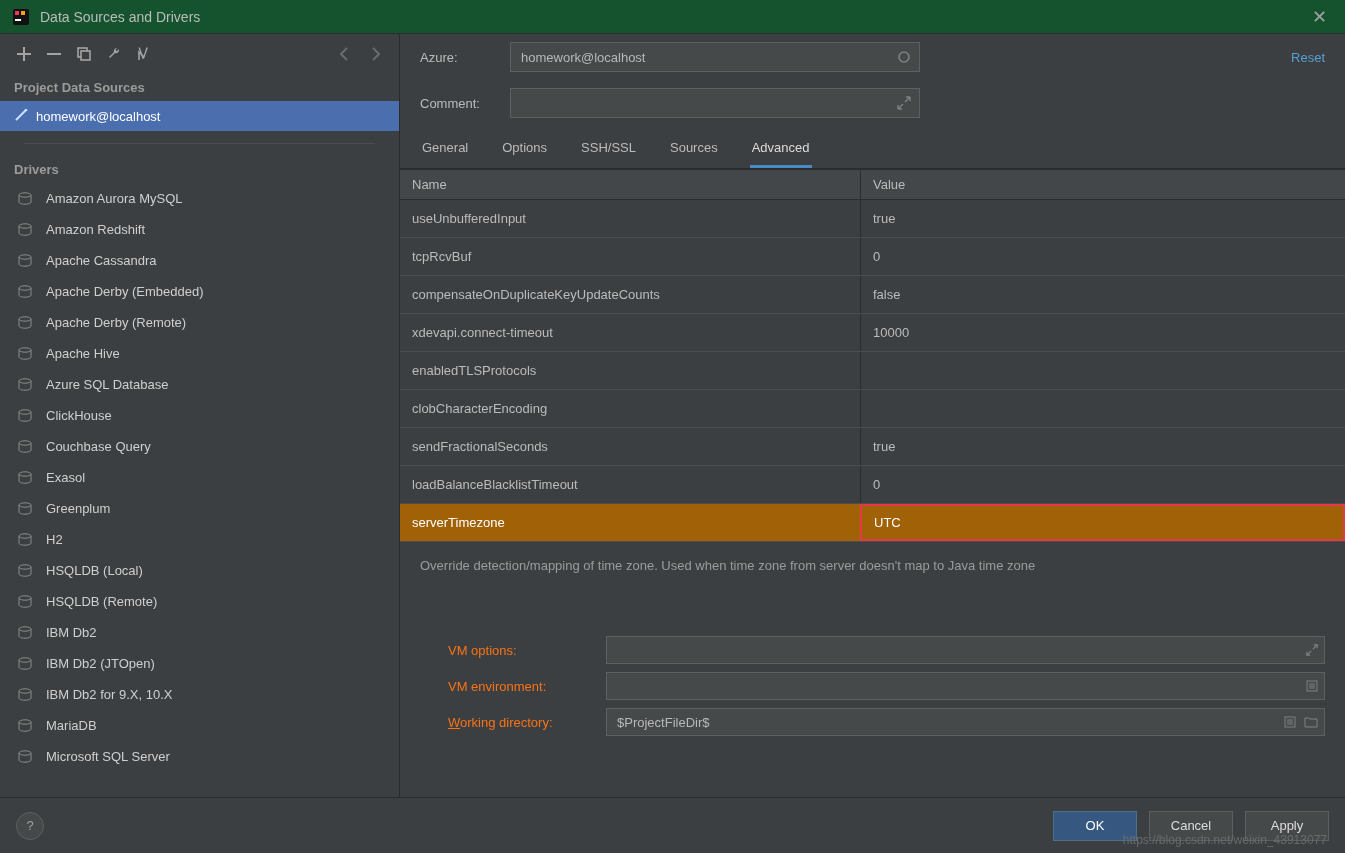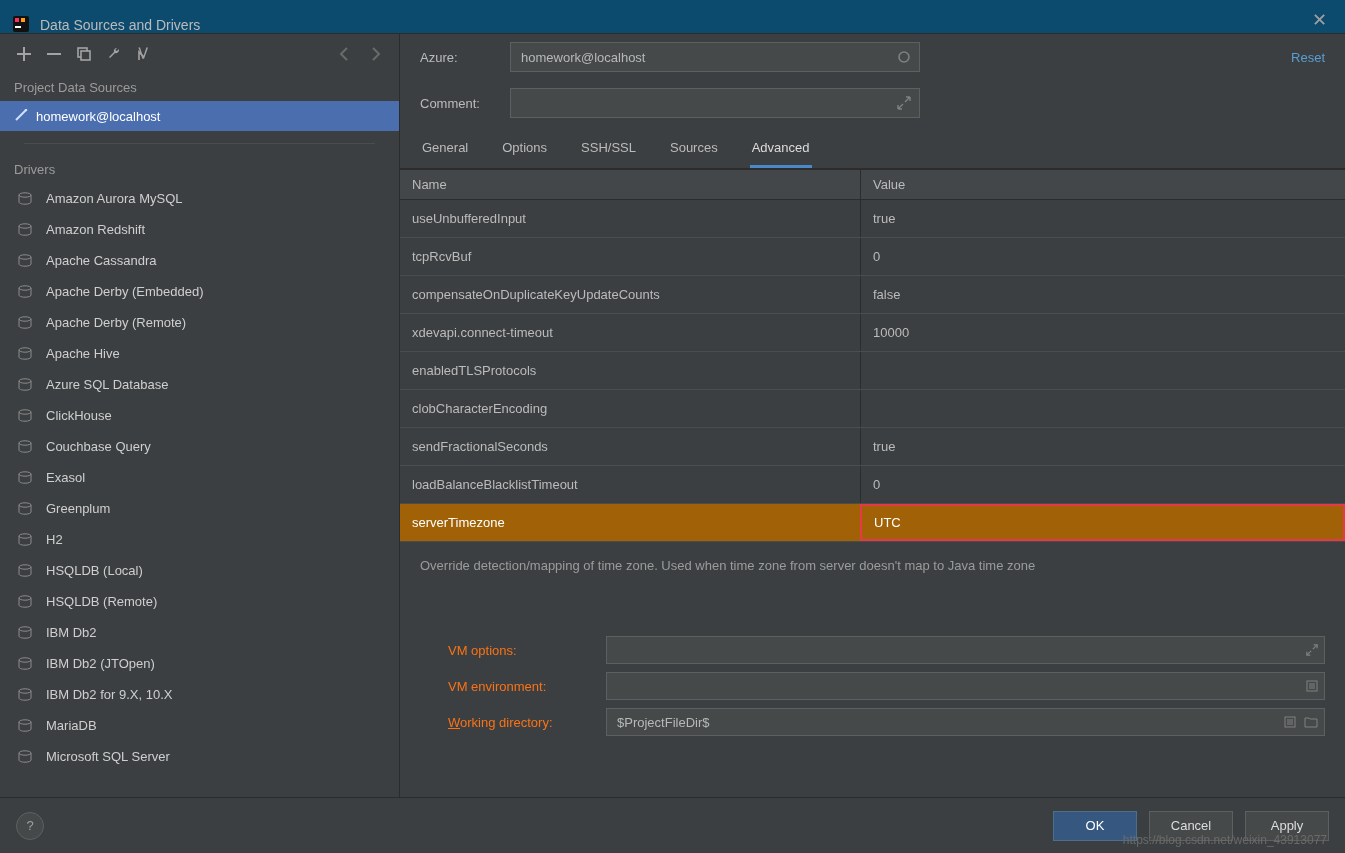--- a/index.html
+++ b/index.html
@@ -1,26 +1,26 @@
 <!DOCTYPE html>
 <html><head>
 <meta charset="utf-8">
 <style>
 * { box-sizing: border-box; margin: 0; padding: 0; }
 body { font-family: "Segoe UI", Arial, sans-serif; font-size: 13px; background: #3c3f41; color: #bbbbbb; width: 1345px; height: 853px; overflow: hidden; display: flex; flex-direction: column; }
-.titlebar { display: flex; align-items: flex-end; height: 34px; padding: 0 12px; background: #0c4a6e; border-bottom: 1px solid #2b2b2b; }
+.titlebar { display: flex; align-items: center; height: 34px; padding: 0 12px; background: #14532d; border-bottom: 1px solid #2b2b2b; }
 .titlebar .app-icon { width: 18px; height: 18px; margin-right: 10px; display:flex; align-items:center; justify-content:center; }
 .titlebar .title { color: #bbbbbb; font-size: 14px; }
 .titlebar .close-btn { margin-left: auto; color: #a0a0a0; font-size: 18px; cursor: pointer; padding: 2px 6px; }
 .main { display: flex; flex: 1; min-height: 0; }
 .sidebar { width: 400px; background: #3c3f41; border-right: 1px solid #2b2b2b; display: flex; flex-direction: column; }
 .toolbar { display: flex; align-items: center; gap: 10px; height: 40px; padding: 0 14px; }
 .toolbar .tool { color: #a3a3a3; cursor: pointer; width: 20px; height: 20px; display:flex; align-items:center; justify-content:center; }
 .toolbar .nav { margin-left: auto; display:flex; gap:10px; }
-.section-header { padding: 6px 14px; color: #9b9b9b; font-weight: normal; font-size: 13px; }
+.section-header { padding: 6px 14px; color: #9b9b9b; font-weight: bold; font-size: 13px; }
 .ds-item { display:flex; align-items:center; height: 30px; padding: 0 14px; color: #cfcfcf; cursor:pointer; }
 .ds-item.selected { background: #4b6eaf; color: #ffffff; }
 .divider { border: none; border-top: 1px solid #4a4c4e; margin: 12px 24px; }
 .drivers { flex:1; overflow-y:auto; }
 .driver-item { display:flex; align-items:center; height: 31px; padding: 0 16px; color: #cfcfcf; cursor:pointer; gap: 12px; }
 .driver-icon { width: 18px; height: 18px; display:flex; align-items:center; justify-content:center; color:#8b8b8b; }
 .content { flex:1; display:flex; flex-direction:column; min-width:0; }
 .form-row { display:flex; align-items:center; padding: 8px 20px; }
 .form-row .label { width: 90px; color: #bbbbbb; }
 .form-row .field { flex:0 0 410px; background: #45494a; border:1px solid #5e6060; height:30px; display:flex; align-items:center; padding:0 10px; color:#b8b8b8; position:relative; }

